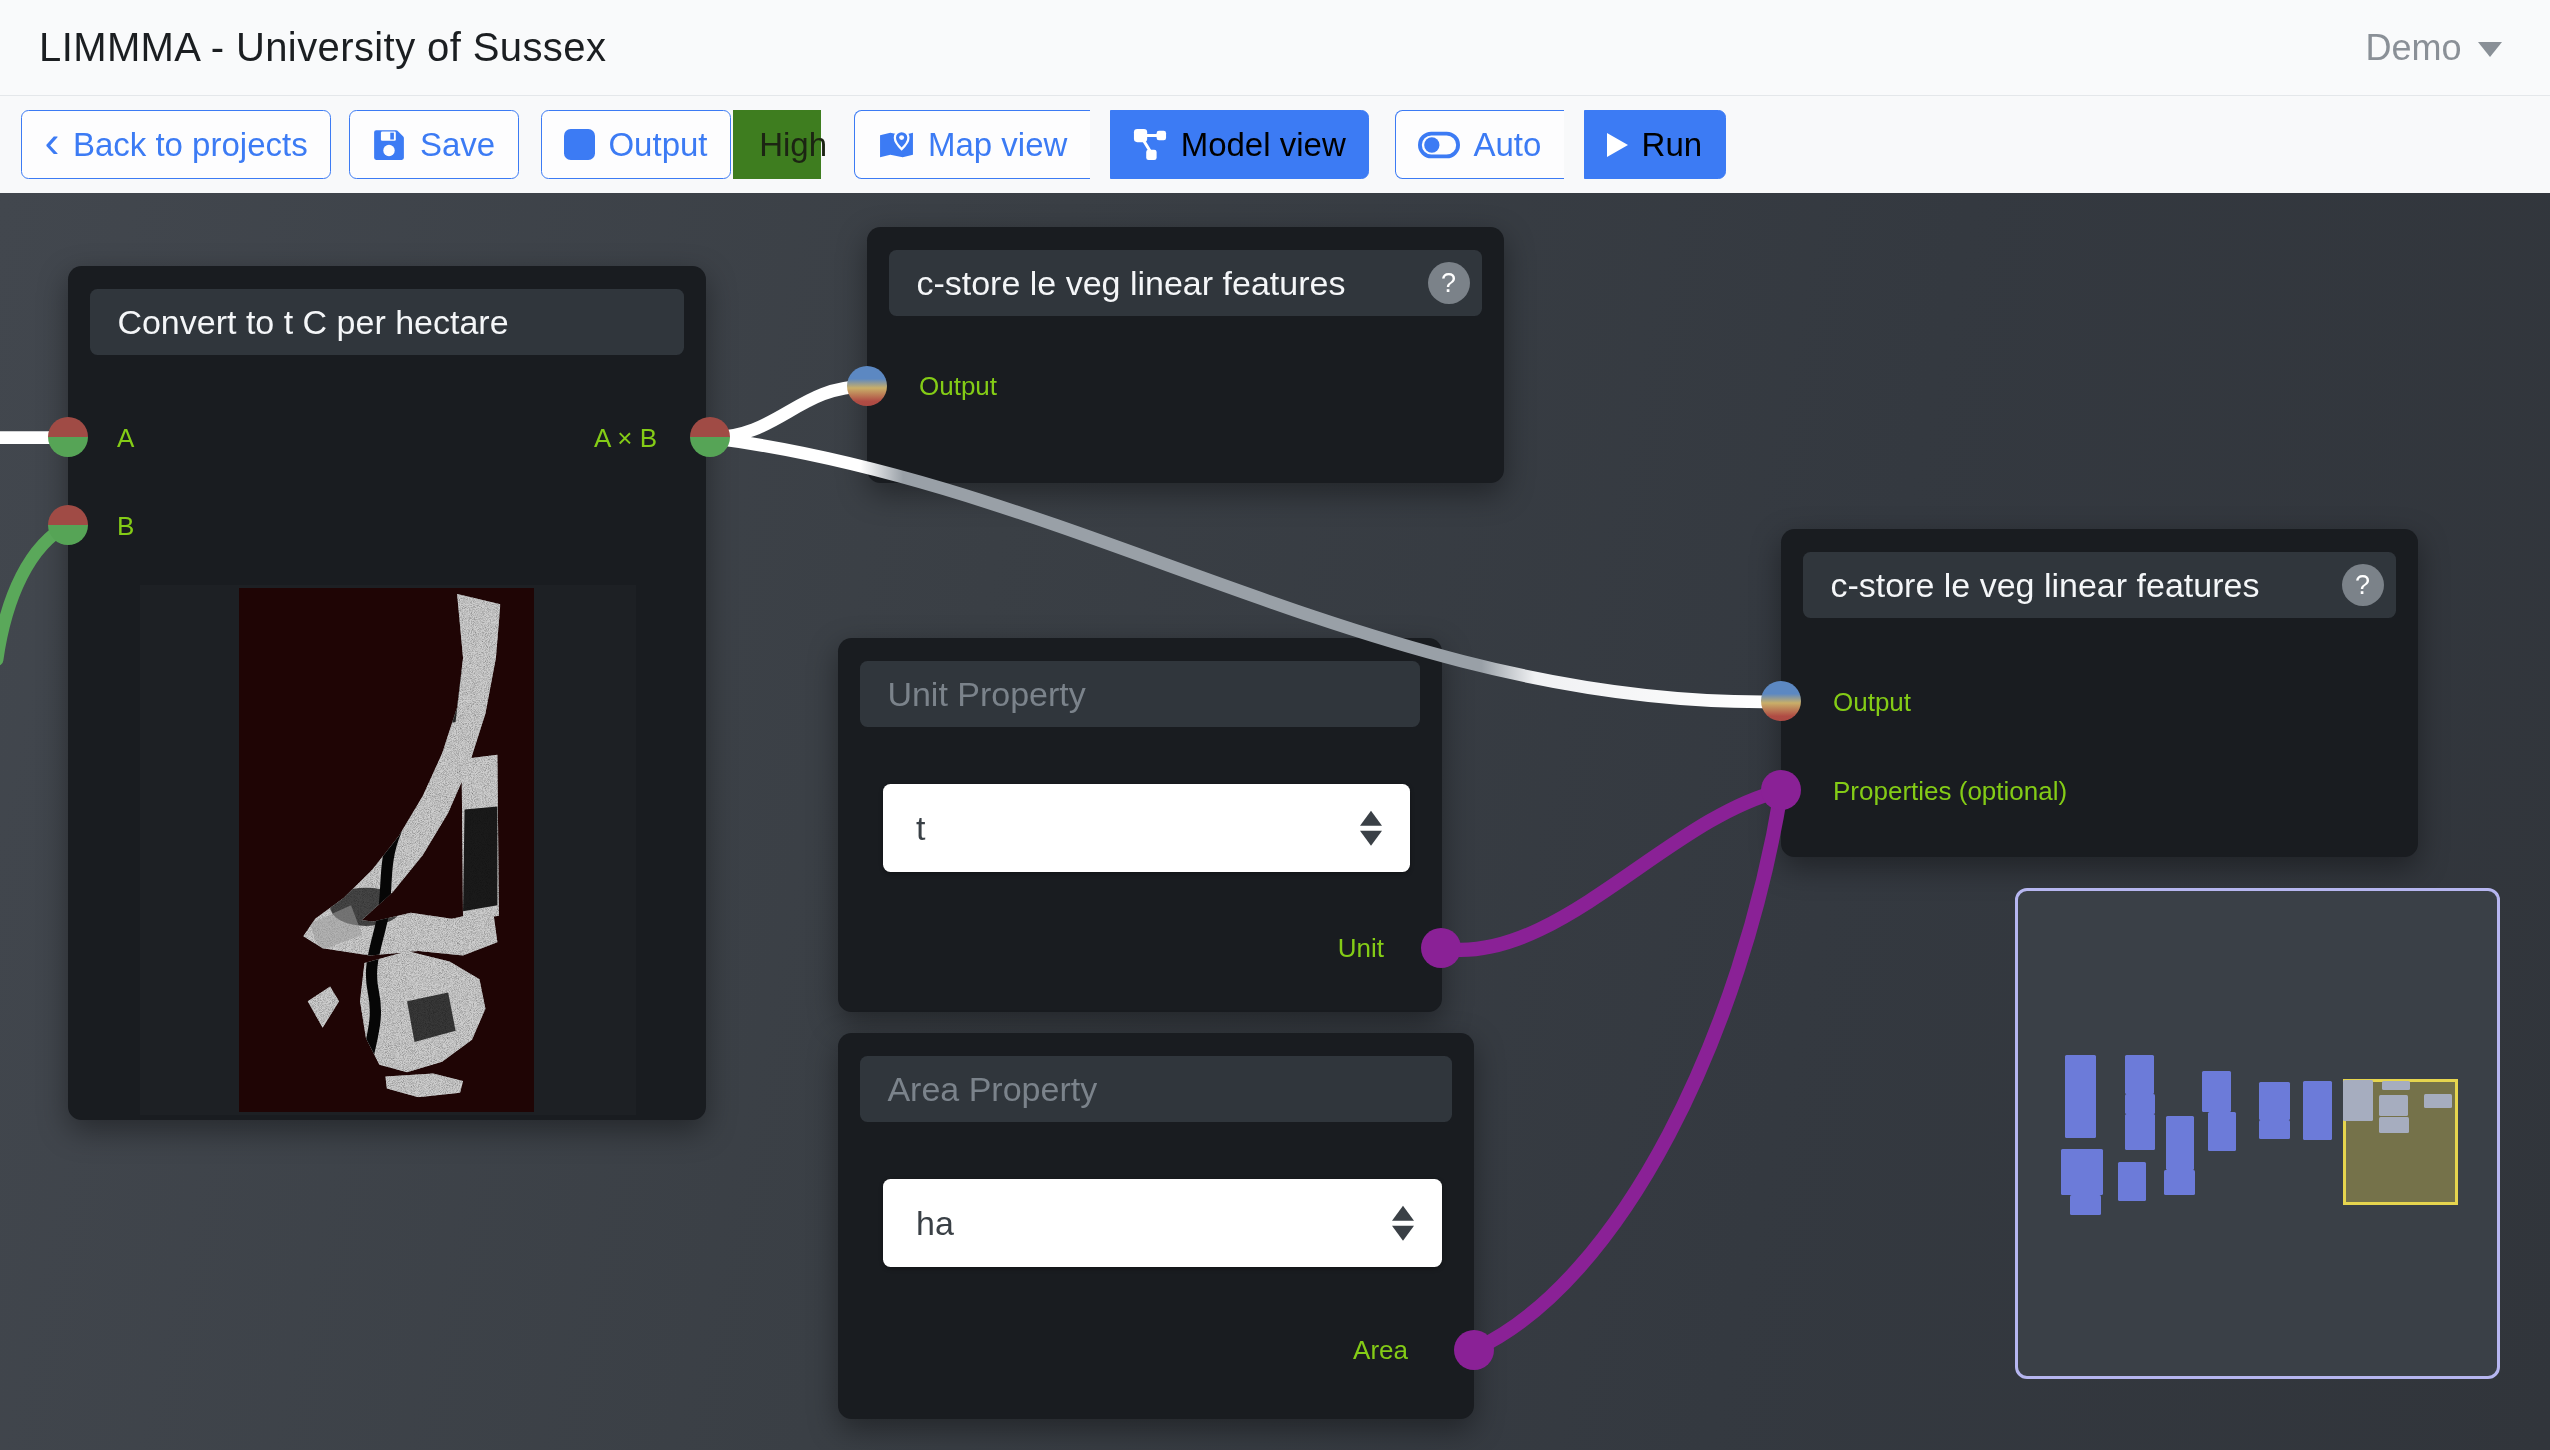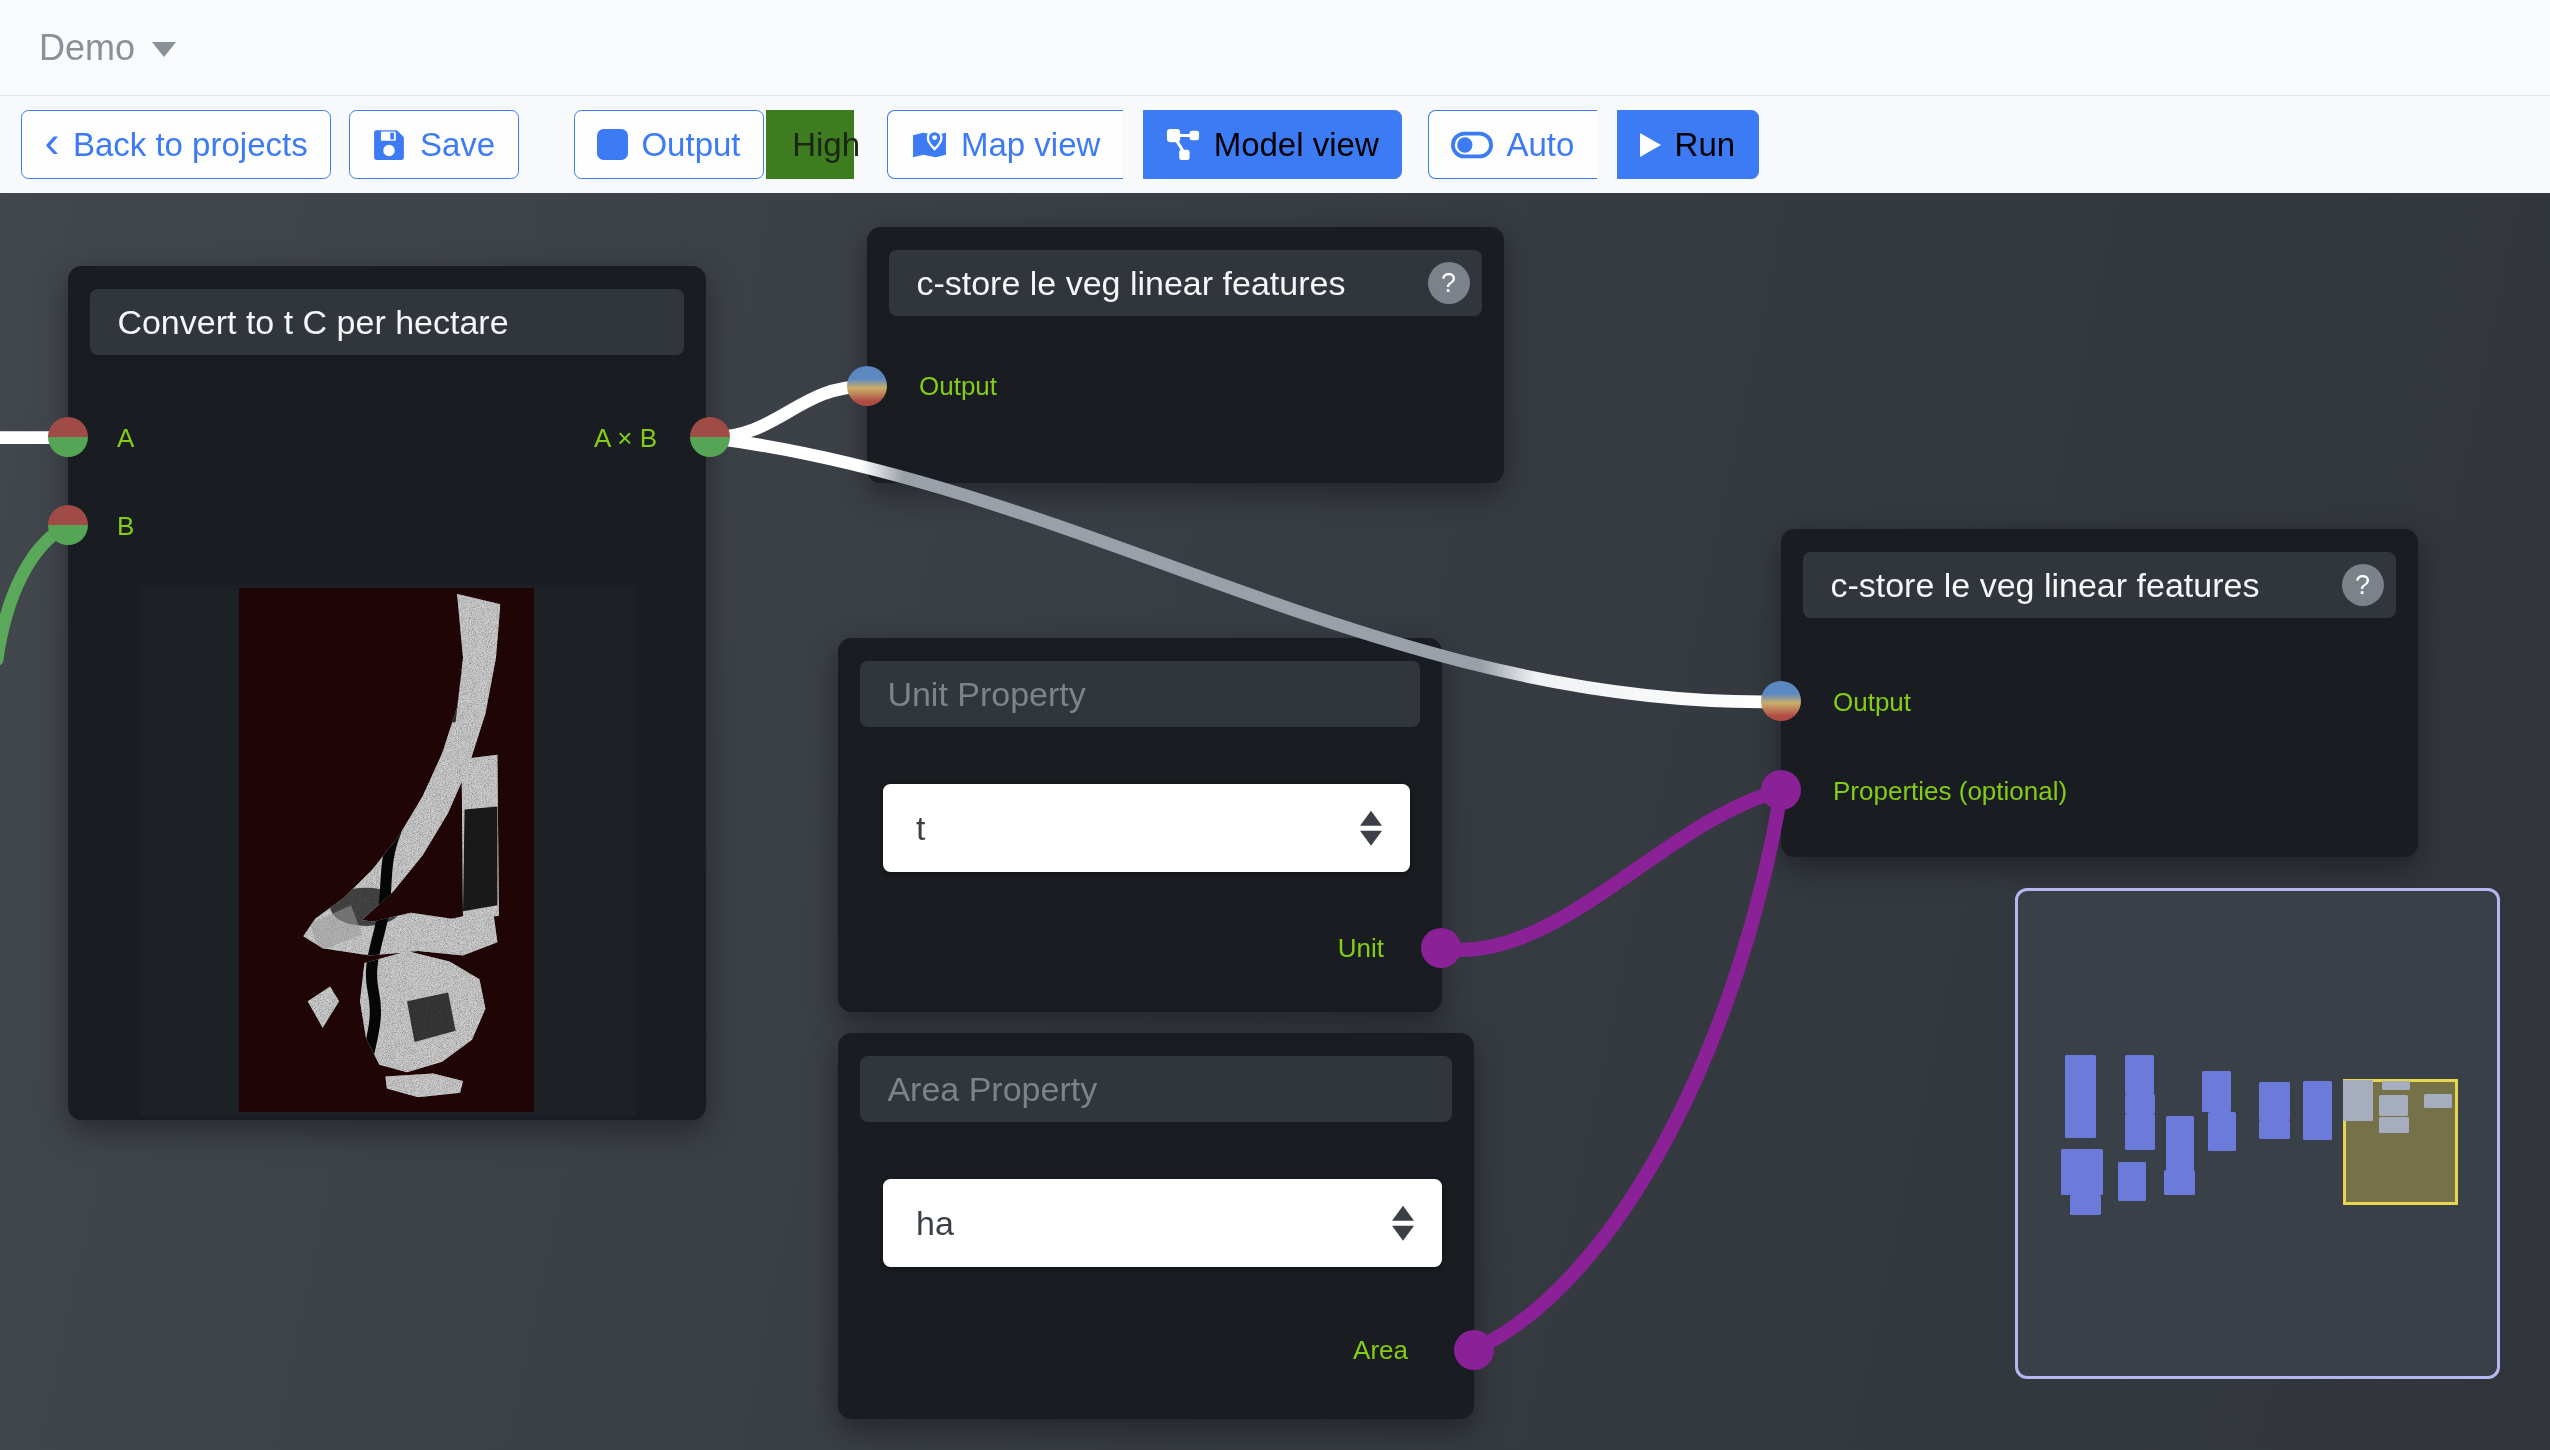--- a/index.html
+++ b/index.html
@@ -22,21 +22,21 @@
     color:#3c7bf4; cursor:pointer; white-space:nowrap; }
   .btn.solid { background:#3c7bf4; color:#000000;margin-left:20px; }
   .btn.grouped-left { border-radius:7.5px 0 0 7.5px; border-right:none; }
   .btn.grouped-right { border-radius:0 7.5px 7.5px 0; }
   .btn-group { display:flex; }
   .back-btn { margin-right:18px; }
   .chev-left { font-size:45px; line-height:0; margin-top:-6px; }
   .name-input { width:468px; height:69px; background:#fff; border:1.5px solid #ced3d9;
     border-radius:7.5px; font-size:33px; color:#42484e; padding:0 27px; margin-right:30px;
     font-family:inherit; }
-  .save-btn { margin-right:55px; }
+  .save-btn { margin-right:22px; }
   .extent-btn { }
   .high-btn { height:69px; width:88px; margin:0 33px 0 2.2px; background:#3e7d1f; color:#1c2413;
     border:none; font-size:33px; display:inline-flex; align-items:center; justify-content:center;
     cursor:pointer;padding-left:32px; }
   .view-group { margin-right:25.4px; }
   .extent-icon { width:31px; height:31px; background:#3c7bf4; border-radius:6.7px; }
   .play-icon { width:0; height:0; border-top:12.7px solid transparent;
     border-bottom:12.7px solid transparent; border-left:21px solid #fff; }
 
   
@@ -83,20 +83,21 @@
   .minimap { position:absolute; left:2015px; top:695px; width:485px; height:491px;
     border:3px solid #b6b6f0; border-radius:12px; background:#3a4047; z-index:3; }
   .mini-node { position:absolute; background:#6c7bd9; border-radius:1.5px; }
   .mini-node-gray { position:absolute; background:#a6adbf; border-radius:1.5px; }
   .mini-viewport { position:absolute; border:3px solid #e6d54e; background:rgba(214,197,78,.38); }
 </style>
 </head>
 <body>
 
 <div class="header">
+  <div class="app-title">LIMMMA - University of Sussex</div>
   <div class="account">
     <span class="account-label">Demo</span>
     <span class="caret-down"></span>
   </div>
 </div>
 
 <div class="toolbar">
   <button class="btn back-btn">
     <span class="chev-left">‹</span>
     <span>Back to projects</span>

